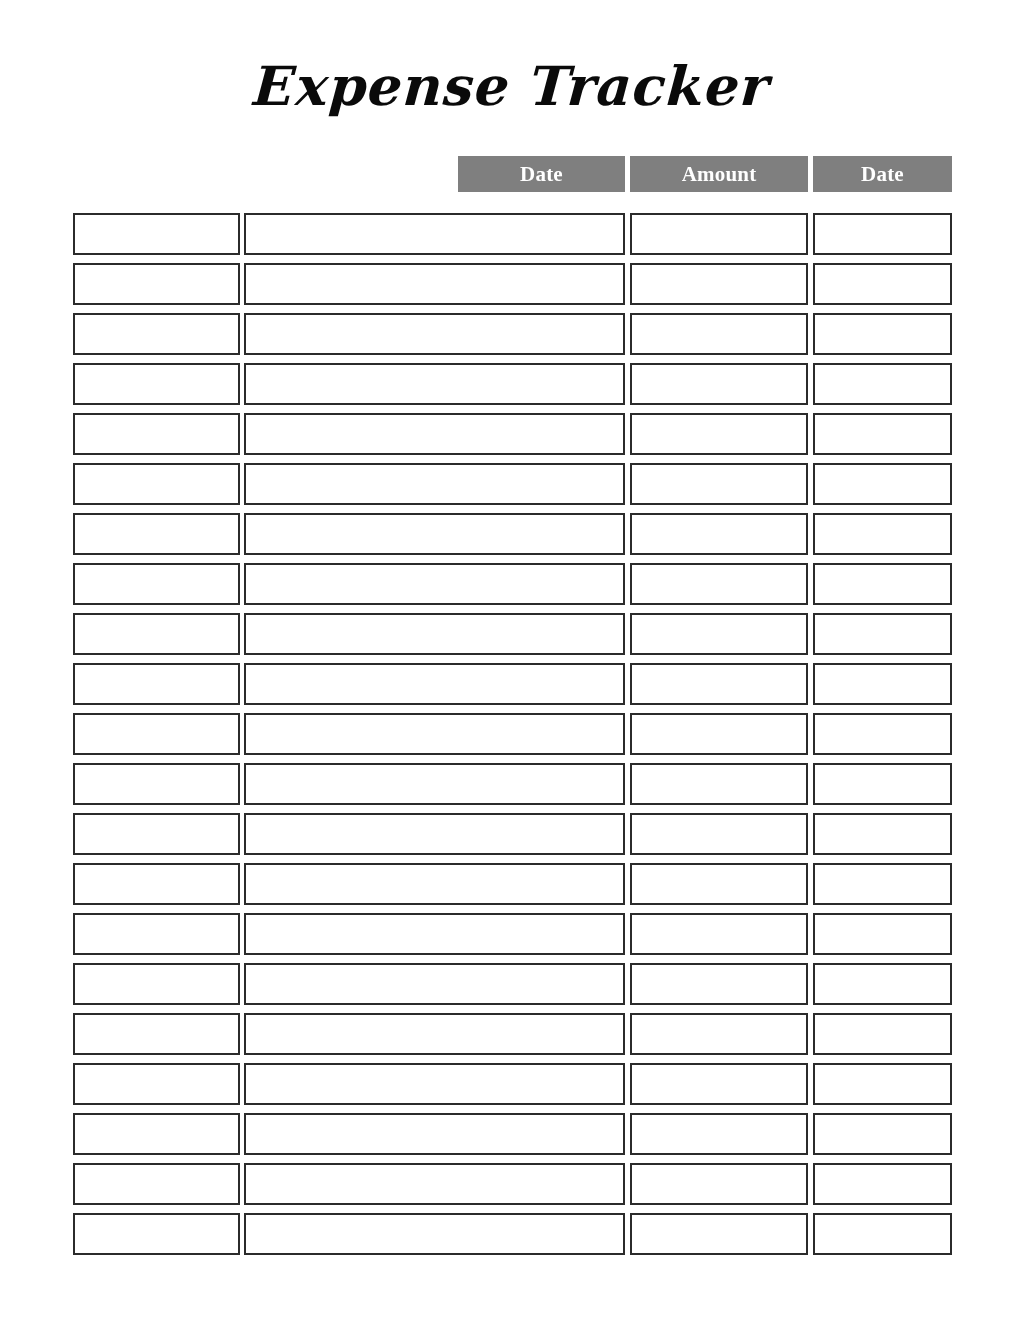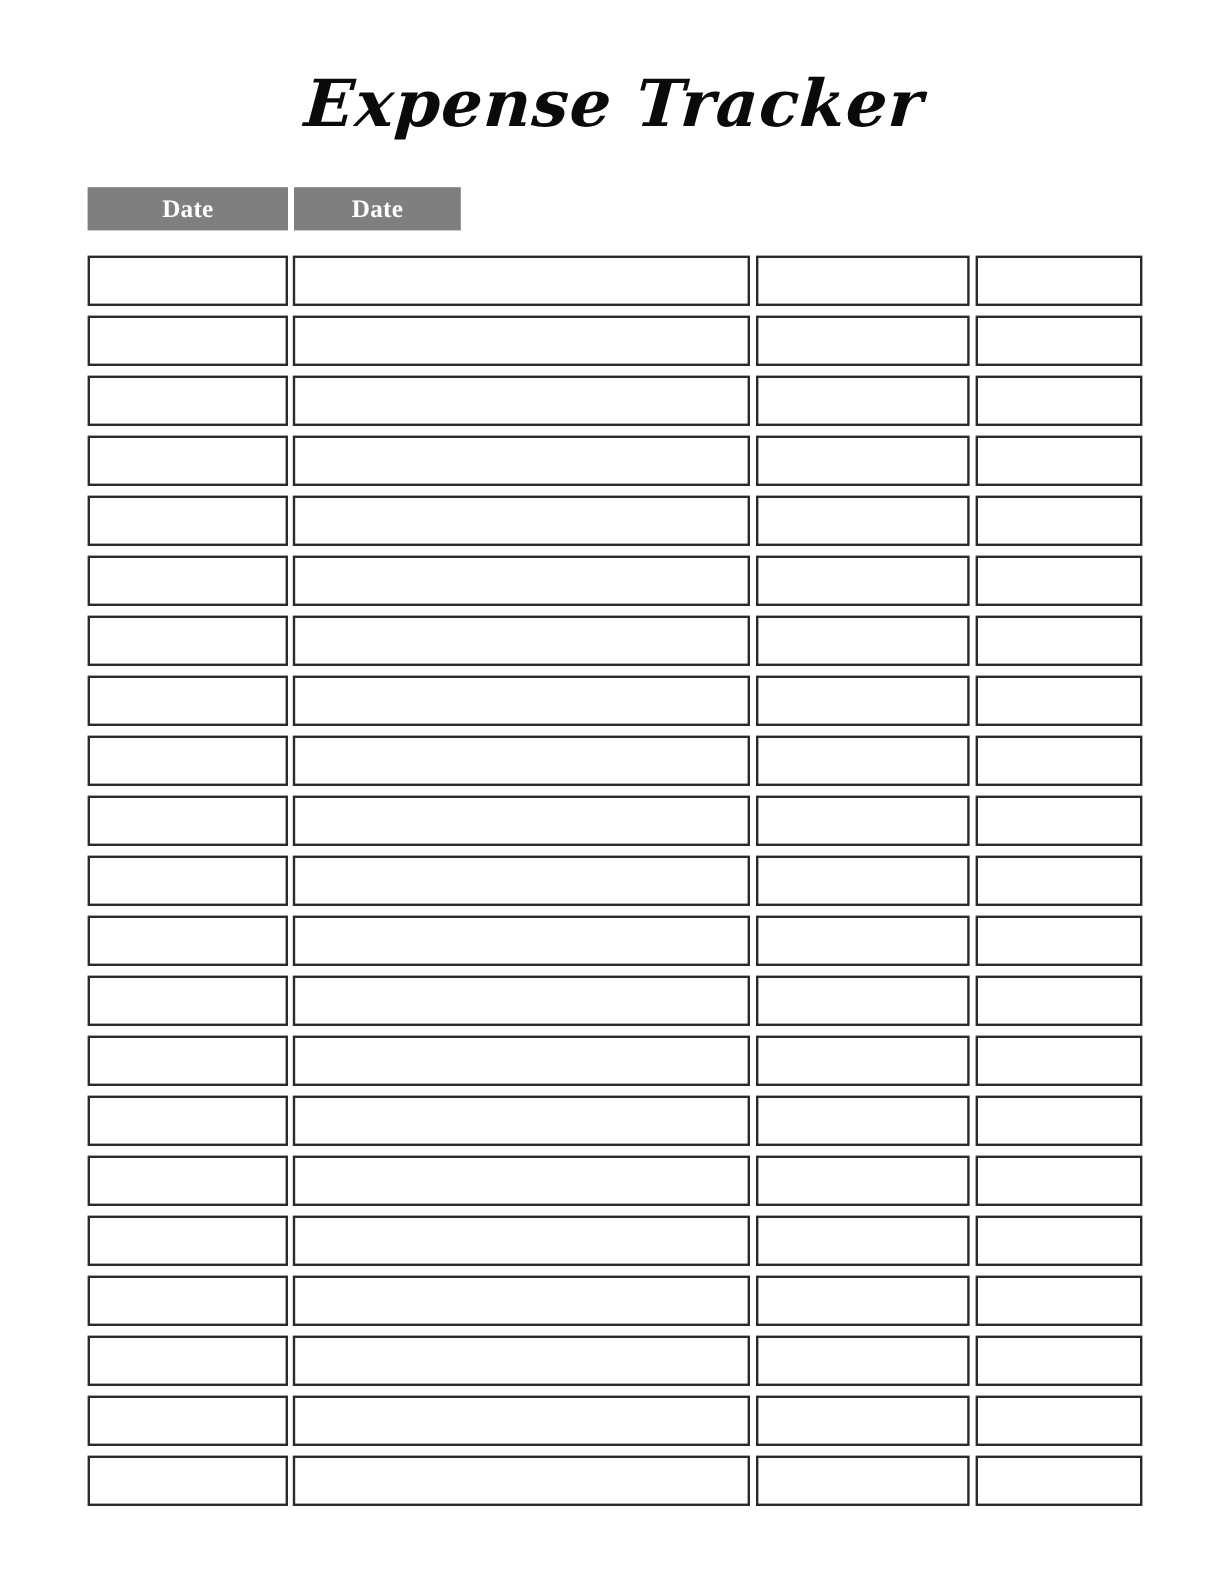--- a/index.html
+++ b/index.html
@@ -48,20 +48,21 @@
   }
 
   .row {
     display: flex;
     width: 879px;
   }
 
   .header-row {
     height: 52px;
     margin-bottom: 5px;
+    justify-content: flex-end;
   }
 
   .body-row {
     height: 42px;
     margin-bottom: 8px;
   }
 
   
   .col-date        { width: 167px; }
   .col-description { width: 381px; margin-left: 4px; }
@@ -93,20 +94,21 @@
 <body>
 
 <div class="page">
 
   <div class="title">Expense Tracker</div>
 
   <div class="table">
 
     <div class="row header-row">
       <div class="header-cell col-date">Date</div>
+      <div class="header-cell col-amount">Amount</div>
       <div class="header-cell col-total">Date</div>
     </div>
 
     <div id="table-body">
         <div class="row body-row">
           <div class="body-cell col-date"></div>
           <div class="body-cell col-description"></div>
           <div class="body-cell col-amount"></div>
           <div class="body-cell col-total"></div>
         </div>

